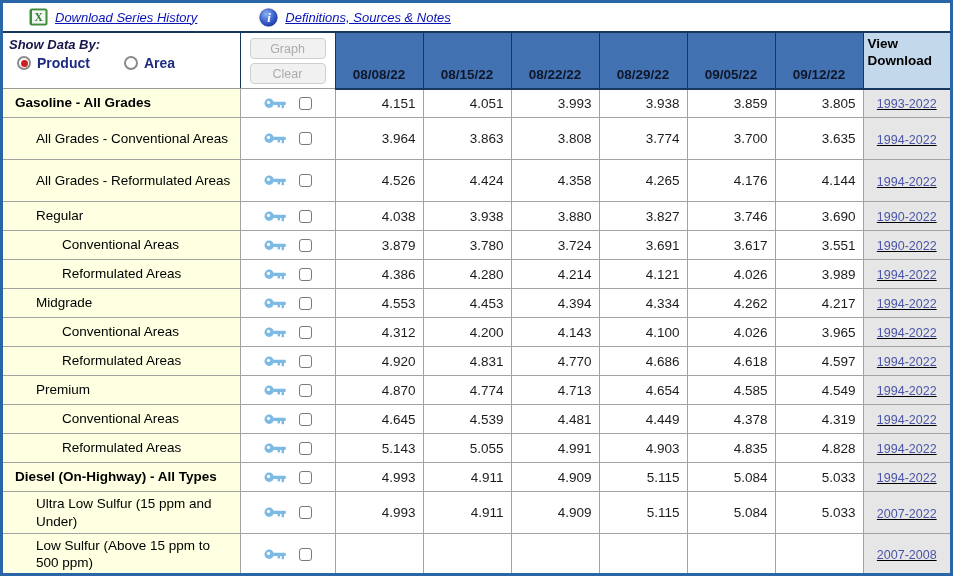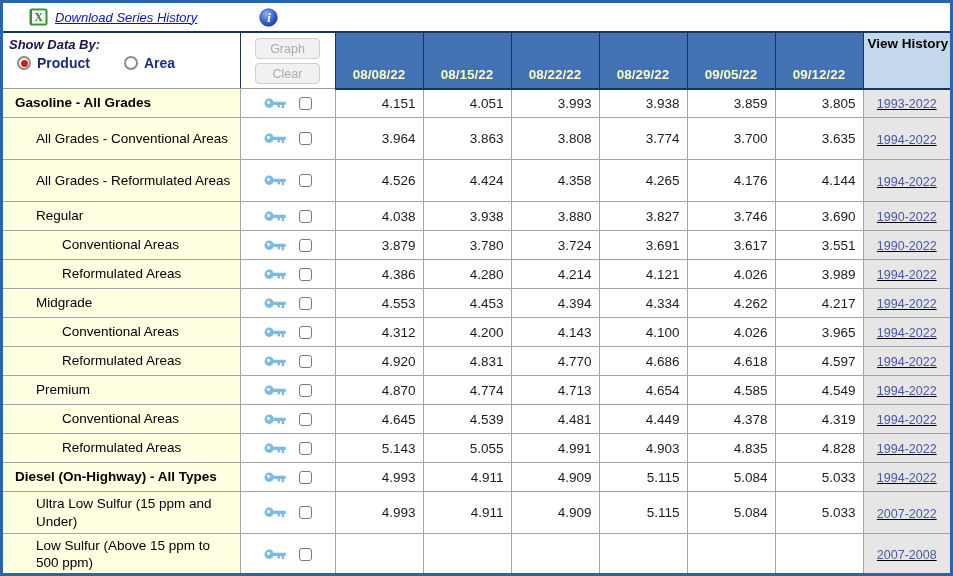--- a/index.html
+++ b/index.html
@@ -70,29 +70,29 @@
   .radio-label { font-size:14px; font-weight:bold; color:var(--navy-text, #1D2B80); }
 
   th.cell-graphclear {
     background:#fff;
     border-right:1px solid var(--navy, #17375D);
     border-bottom:1px solid #9A9A9A;
     vertical-align:top; padding-top:5px;
   }
   .gc-btn {
     display:block; margin:0 auto 4px auto;
-    width:65px; height:21px;
+    width:76px; height:21px;
     border:1px solid #CFCFCF; border-radius:4px;
     background:#F1F1F1; color:#ABABAB;
     font-size:12.5px; font-family:"Liberation Sans", sans-serif;
   }
 
   th.cell-date {
     background:var(--header-blue, #4272B2);
-    color:#fef9c3; font-size:13.5px; font-weight:bold;
+    color:#0f172a; font-size:13.5px; font-weight:bold;
     vertical-align:bottom; text-align:center;
     padding-bottom:6px;
     border-left:1px solid var(--navy, #17375D);
     border-bottom:2px solid var(--navy, #17375D);
   }
   th.cell-viewhistory {
     background:var(--history-header-bg, #C4D8EC);
     color:#000; font-size:13.5px; font-weight:bold;
     vertical-align:top; text-align:left;
     padding:3px 0 0 4px;
@@ -174,20 +174,21 @@
             <radialGradient id="infog" cx="38%" cy="30%" r="75%">
               <stop offset="0%" stop-color="#8FB2F2"></stop>
               <stop offset="60%" stop-color="#3A62D0"></stop>
               <stop offset="100%" stop-color="#1B3BA4"></stop>
             </radialGradient>
           </defs>
           <circle cx="9.5" cy="9.5" r="8.8" fill="url(#infog)" stroke="#16329A" stroke-width="0.6"></circle>
           <text x="10" y="14.2" font-size="13" font-weight="bold" font-style="italic" fill="#FFFFFF" text-anchor="middle" font-family="Liberation Serif, serif">i</text>
         </svg>
       </span>
+      <span class="linktext">Definitions, Sources &amp; Notes</span>
     </a>
   </div>
 
   <table class="pricetable">
     <colgroup>
       <col style="width:237px">
         <col style="width:95px">
       <col style="width:88px">
         <col style="width:88px">
         <col style="width:88px">
@@ -214,21 +215,21 @@
         <th class="cell-graphclear">
           <button class="gc-btn" disabled="">Graph</button>
           <button class="gc-btn" disabled="">Clear</button>
         </th>
         <th class="cell-date">08/08/22</th>
           <th class="cell-date">08/15/22</th>
           <th class="cell-date">08/22/22</th>
           <th class="cell-date">08/29/22</th>
           <th class="cell-date">09/05/22</th>
           <th class="cell-date">09/12/22</th>
-          <th class="cell-viewhistory" id="view-history-th">View History</th>
+          <th class="cell-viewhistory" id="view-history-th">View Download</th>
       </tr>
     </thead>
     <tbody id="table-body">
         <tr class="data-row">
     <td class="cell-product lvl0 bold">
       <span>Gasoline - All Grades</span>
     </td>
     <td class="cell-controls">
       <span class="controls-wrap">
         <span class="key-btn">

